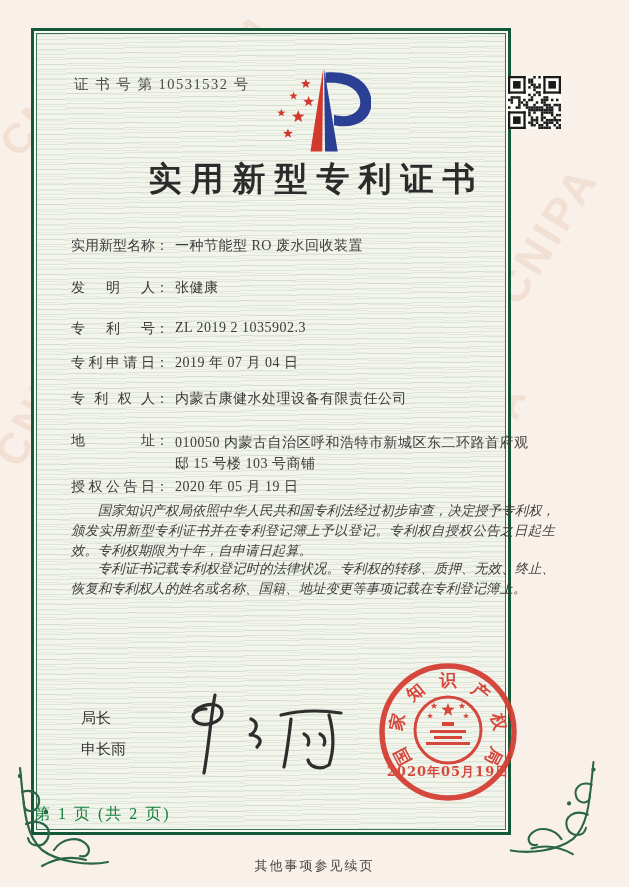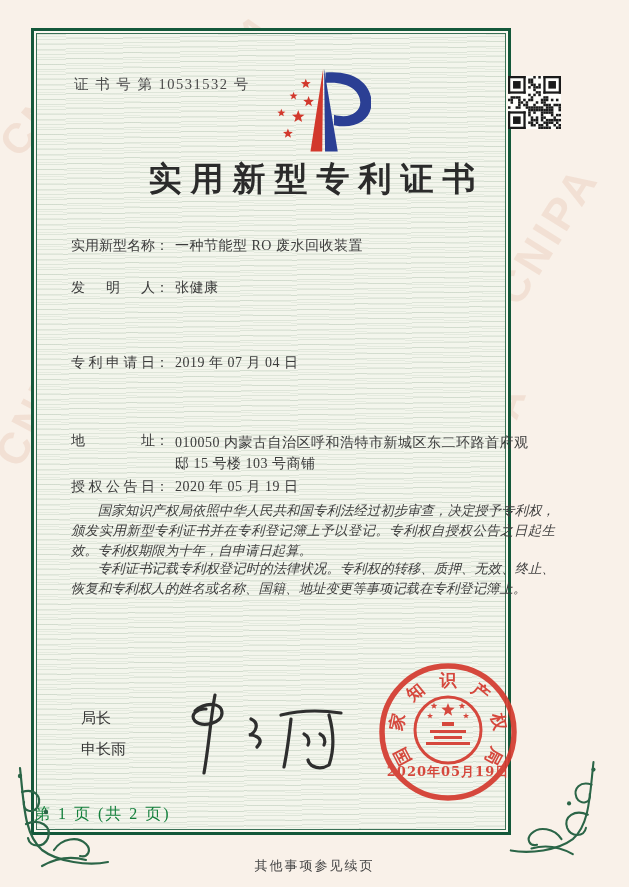--- a/index.html
+++ b/index.html
@@ -246,22 +246,28 @@
       </svg>
 
     <div class="title">实用新型专利证书</div>
 
     <div class="field-row" style="top:248px;">
       <span class="flabel"><span>发明人</span></span><span class="fcolon">：</span><span class="fvalue">张健康</span>
     </div>
     <div class="field-row" style="top:206px;">
       <span class="flabel"><span>实用新型名称</span></span><span class="fcolon">：</span><span class="fvalue">一种节能型 RO 废水回收装置</span>
     </div>
+    <div class="field-row" style="top:289px;">
+      <span class="flabel"><span>专利号</span></span><span class="fcolon">：</span><span class="fvalue">ZL 2019 2 1035902.3</span>
+    </div>
     <div class="field-row" style="top:323px;">
       <span class="flabel"><span>专利申请日</span></span><span class="fcolon">：</span><span class="fvalue">2019 年 07 月 04 日</span>
+    </div>
+    <div class="field-row" style="top:359px;">
+      <span class="flabel"><span>专利权人</span></span><span class="fcolon">：</span><span class="fvalue">内蒙古康健水处理设备有限责任公司</span>
     </div>
     <div class="field-row" style="top:401px;">
       <span class="flabel"><span>地址</span></span><span class="fcolon">：</span><span class="fvalue addr-val"><span>010050 内蒙古自治区呼和浩特市新城区东二环路首府观</span><br><span>邸 15 号楼 103 号商铺</span></span>
     </div>
     <div class="field-row" style="top:447px;width:484px;">
       <span class="flabel"><span>授权公告日</span></span><span class="fcolon">：</span><span class="fvalue">2020 年 05 月 19 日</span>
     </div>
 
     <div class="para" style="top:528px;">专利证书记载专利权登记时的法律状况。专利权的转移、质押、无效、终止、恢复和专利权人的姓名或名称、国籍、地址变更等事项记载在专利登记簿上。</div>
     <div class="para" style="top:470px;">国家知识产权局依照中华人民共和国专利法经过初步审查，决定授予专利权，颁发实用新型专利证书并在专利登记簿上予以登记。专利权自授权公告之日起生效。专利权期限为十年，自申请日起算。</div>

